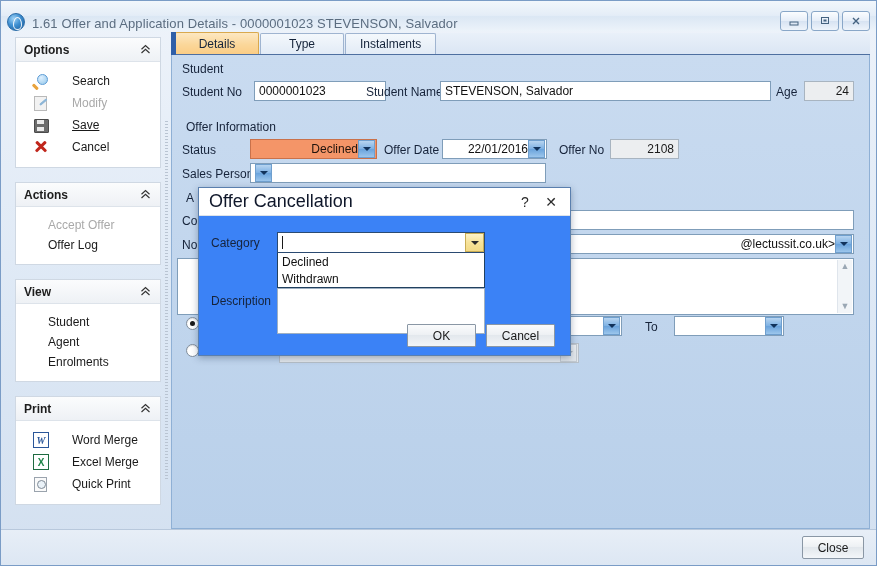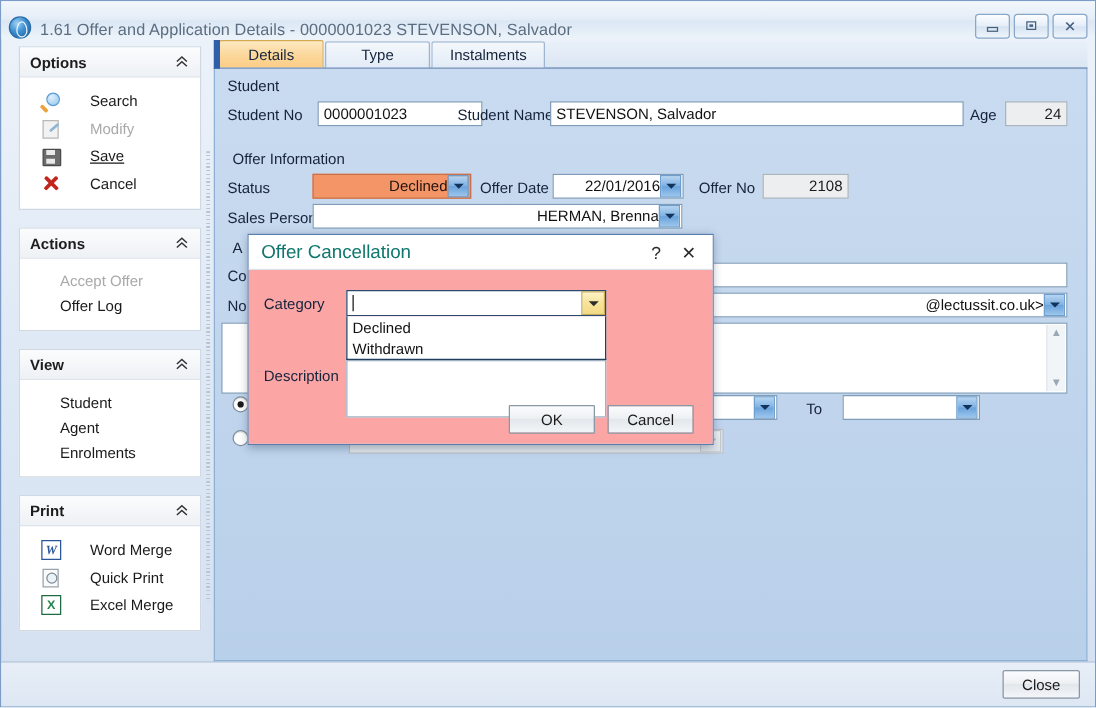--- a/index.html
+++ b/index.html
@@ -302,26 +302,26 @@
     display:flex; flex-direction:column;
     z-index:50;
   }
   #dlg-title {
     height:28px; flex:0 0 28px;
     background:#ffffff;
     display:flex; align-items:center;
     padding:0 6px 0 10px;
     border-bottom:1px solid #dde3ea;
   }
-  #dlg-title .t{ flex:1 1 auto; font-size:15px; color:#0f766e; }
+  #dlg-title .t{ flex:1 1 auto; font-size:18px; color:#0f172a; }
   .dlgbtn{
     width:26px;height:22px; display:flex;align-items:center;justify-content:center;
     font-size:14px; color:#2a2a2a; cursor:default;
   }
-  #dlg-body{ flex:1 1 auto; position:relative; background:#fca5a5; }
+  #dlg-body{ flex:1 1 auto; position:relative; background:#3b82f6; }
   .dlg-label{ position:absolute; font-size:12px; color:#16233a; }
   #dlg-combo{
     position:absolute; left:78px; top:16px; width:208px; height:21px;
     background:#ffffff; border:1px solid #2a4a72;
     display:flex; align-items:center; padding-left:4px;
   }
   #dlg-combo .caret{
     position:absolute; right:0; top:0; width:19px;height:19px;
     background: linear-gradient(180deg,#fdf2c8 0%,#f7e39a 50%,#f3da86 100%);
     border:1px solid #c9ad55;
@@ -474,26 +474,26 @@
                 <path d="M1.5 5.2 L5.5 1.6 L9.5 5.2 M1.5 9 L5.5 5.4 L9.5 9" stroke="#333" stroke-width="1.2" fill="none"></path>
               </svg>
           </span>
         </div>
         <div class="panel-body">
           <div class="item">
             <span class="ico ico-word"></span>
             <span class="lbl">Word Merge</span>
           </div>
           <div class="item">
+            <span class="ico ico-excel"></span>
+            <span class="lbl">Excel Merge</span>
+          </div>
+          <div class="item">
             <span class="ico ico-print"></span>
             <span class="lbl">Quick Print</span>
-          </div>
-          <div class="item">
-            <span class="ico ico-excel"></span>
-            <span class="lbl">Excel Merge</span>
           </div>
         </div>
       </div>
 
     </div>
 
     <div id="splitter">
       <div class="grip"></div>
     </div>
 
@@ -548,21 +548,20 @@
             </span>
         </div>
 
         <div class="fld-label" style="left:387px; top:88px;">Offer No</div>
         <div class="tbox ro" style="left:438px; top:84px; width:69px;">
           <span>2108</span>
         </div>
 
         <div class="fld-label" style="left:10px; top:112px;">Sales Person</div>
         <div class="combo" style="left:78px; top:108px; width:296px;">
-          <span class="cval">HERMAN, Brenna</span>
           <span class="arrow">
               <i></i>
             </span>
         </div>
 
         <div class="sec-label" style="left:14px; top:136px;">A</div>
         <div class="fld-label" style="left:10px; top:159px;">Co</div>
         <div class="tbox" style="left:78px; top:155px; width:604px;"></div>
 
         <div class="fld-label" style="left:10px; top:183px;">No</div>

